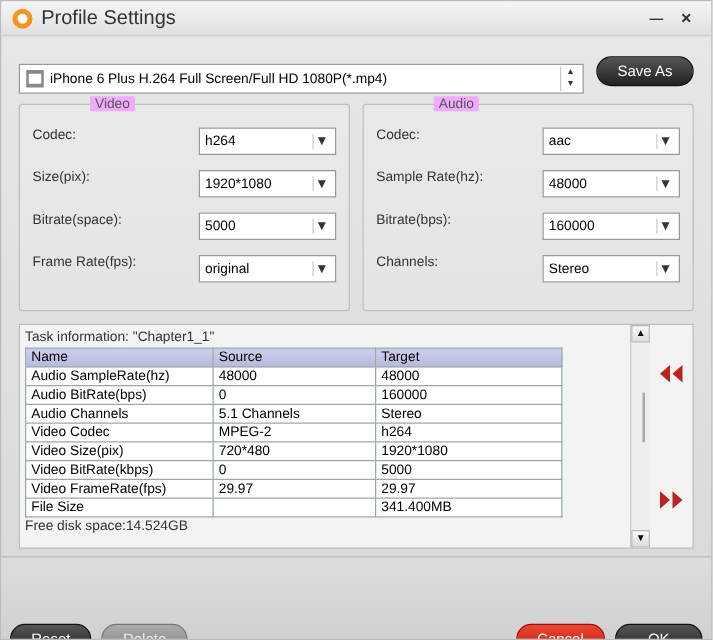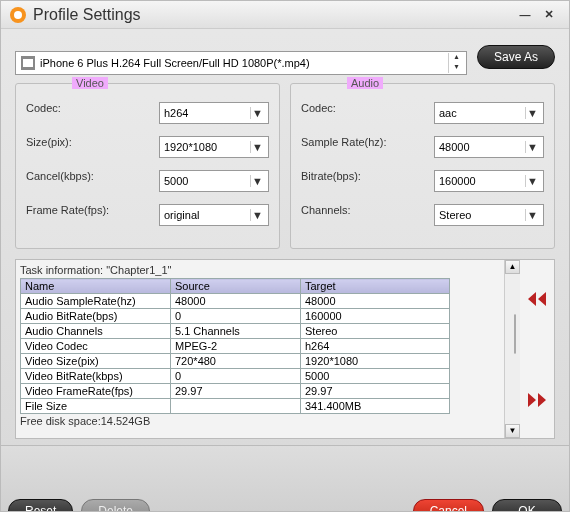--- a/index.html
+++ b/index.html
@@ -89,21 +89,21 @@
         </div>
       </div>
     <div class="row">
         <label>Size(pix):</label>
       <div class="combo">
           <span class="val">1920*1080</span>
           <span class="arr">▼</span>
         </div>
       </div>
     <div class="row">
-        <label>Cancel(kbps):</label>
+        <label>Bitrate(space):</label>
       <div class="combo">
           <span class="val">5000</span>
           <span class="arr">▼</span>
         </div>
       </div>
     <div class="row">
         <label>Frame Rate(fps):</label>
       <div class="combo">
           <span class="val">original</span>
           <span class="arr">▼</span>

